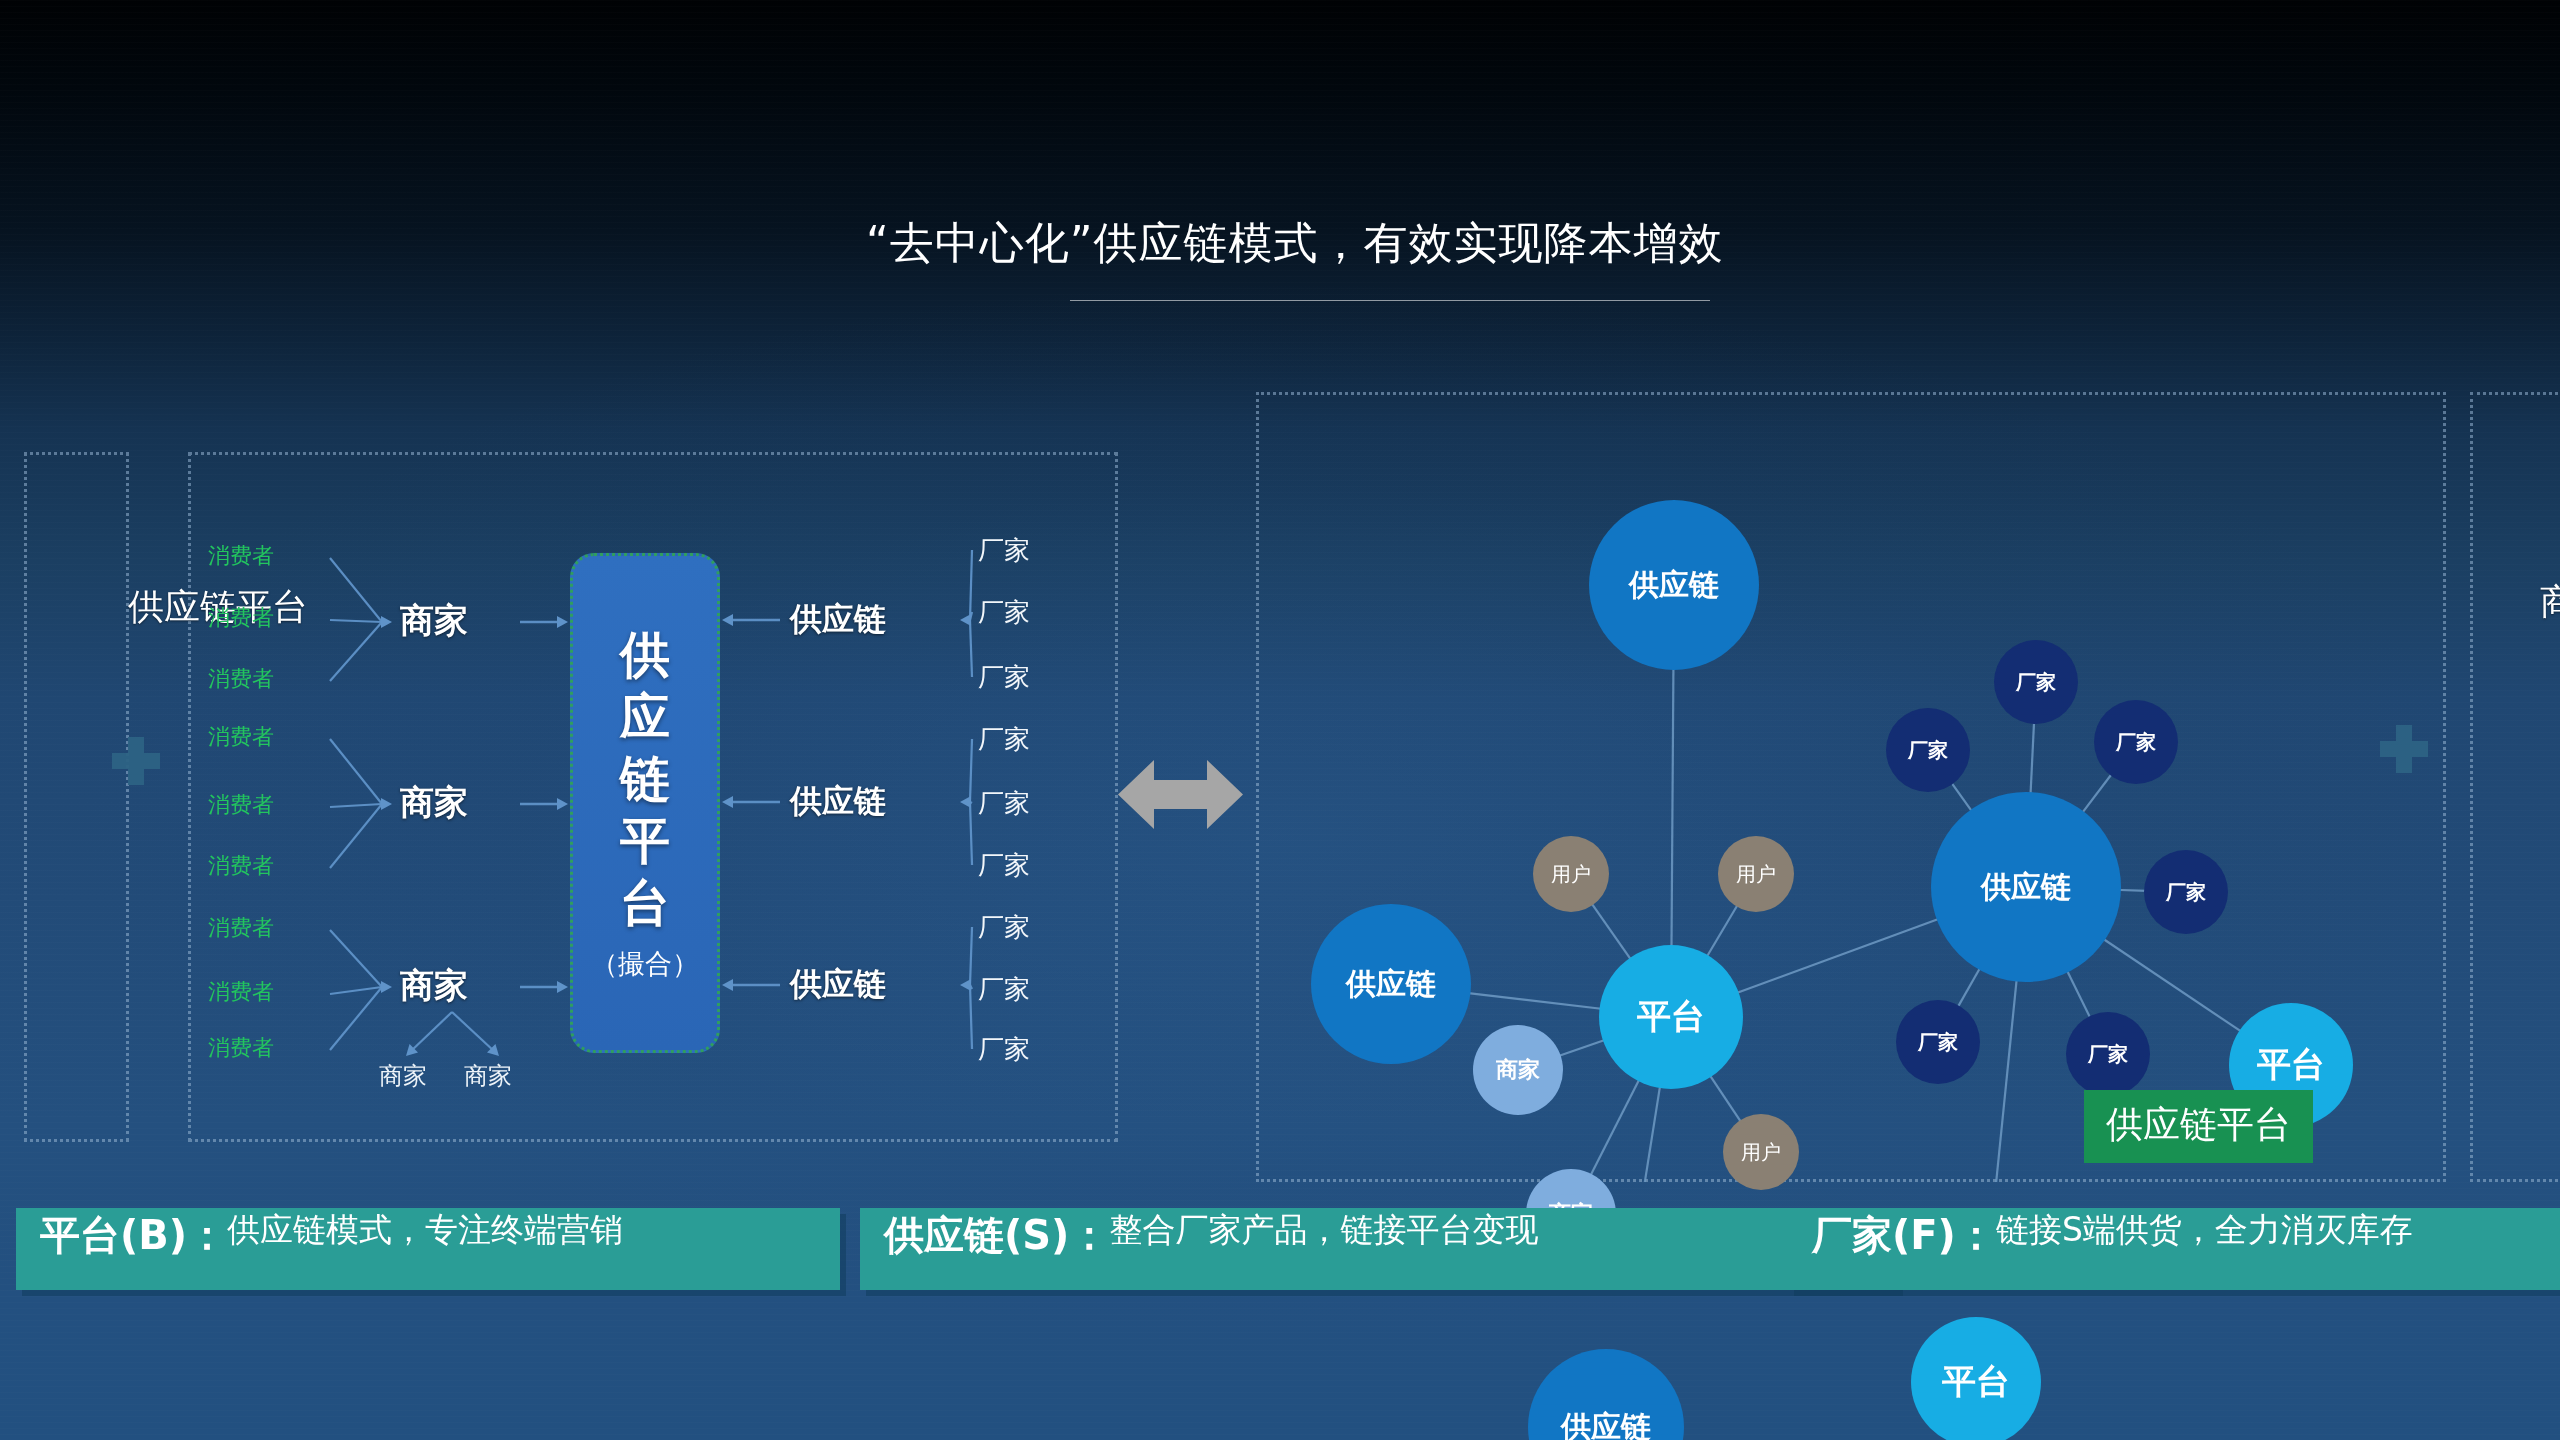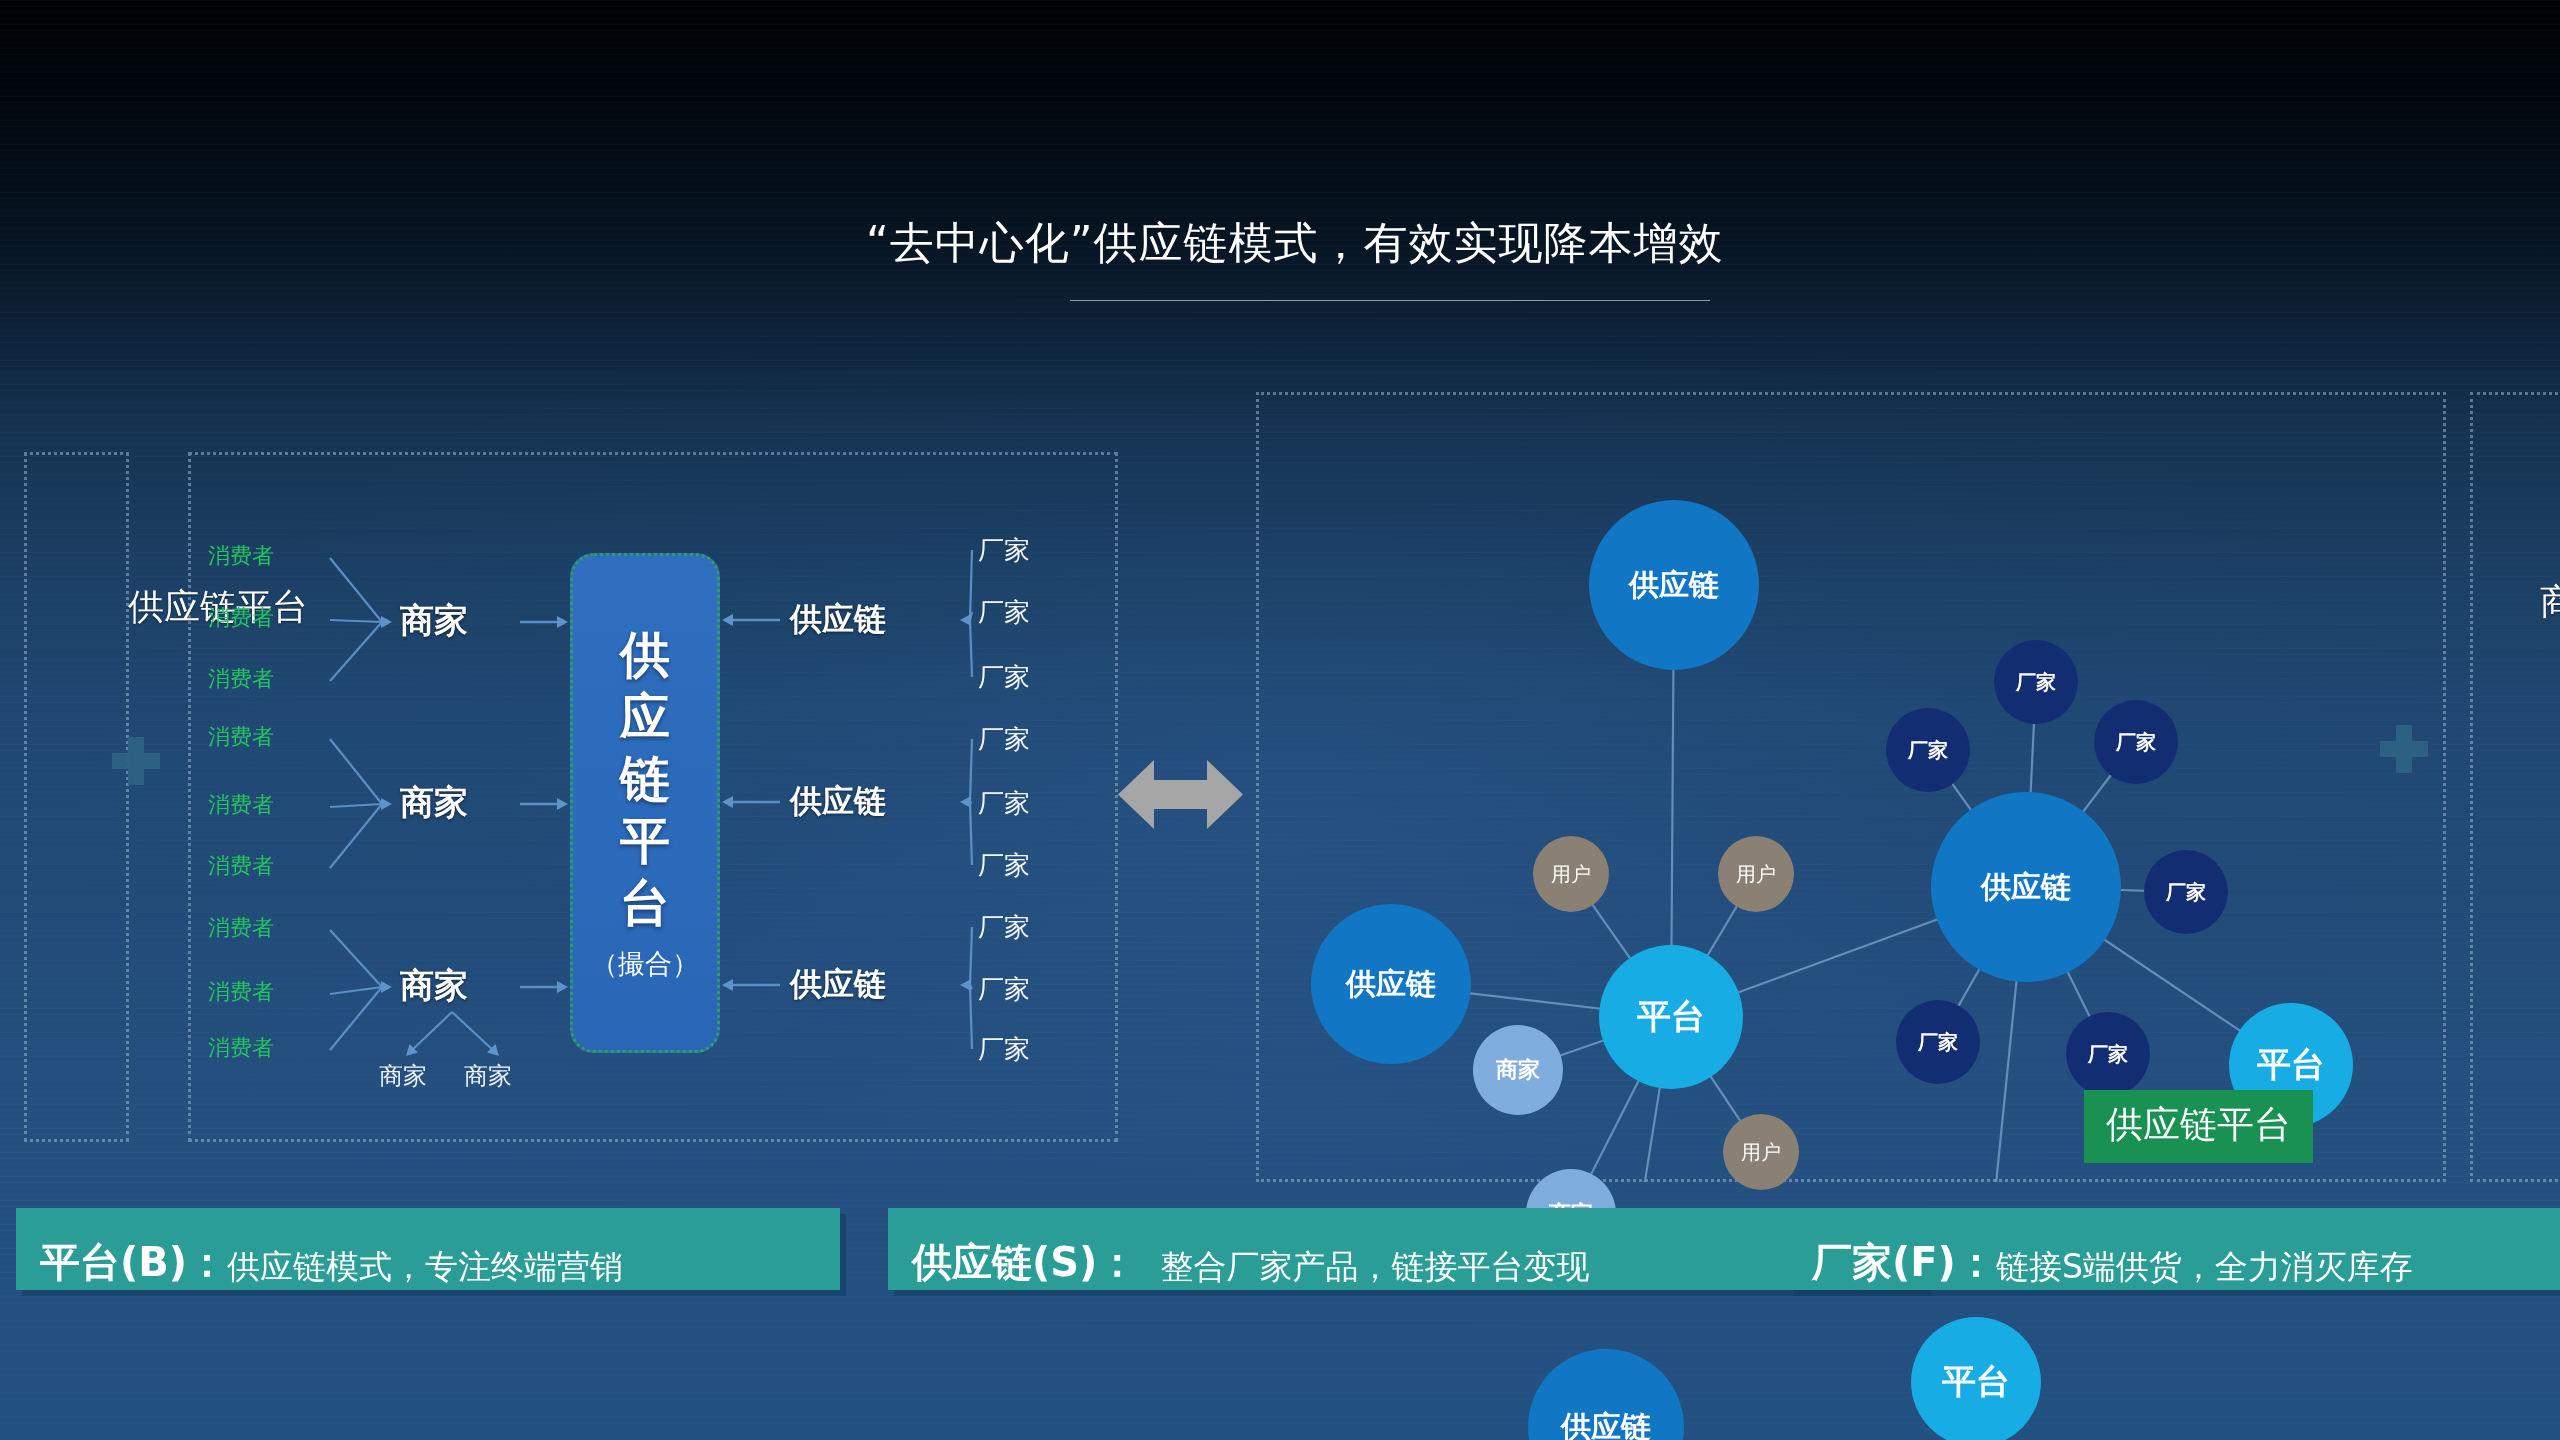--- a/index.html
+++ b/index.html
@@ -119,27 +119,27 @@
   
   #chain-platform-tag{
     position:absolute;left:2084px;top:1090px;
     background:#189152;color:#ffffff;font-size:37px;
     padding:10px 22px 13px 22px;white-space:nowrap;
   }
 
   
   .banner{
     position:absolute;height:82px;background:#2a9d96;
-    display:flex;align-items:flex-end;padding-left:24px;box-sizing:border-box;
+    display:flex;align-items:flex-start;padding-left:24px;box-sizing:border-box;
     box-shadow:6px 6px 0 rgba(16,60,92,0.55);
   }
   .banner .b-strong{color:#ffffff;font-size:40px;font-weight:bold;white-space:nowrap;}
   .banner .b-rest{color:#ffffff;font-size:33px;white-space:nowrap;}
   #banner-b{left:16px;top:1208px;width:824px;}
-  #banner-s{left:888px;top:1208px;width:1037px;gap:23px;}
+  #banner-s{left:860px;top:1208px;width:1037px;}
   #banner-f{left:1756px;top:1208px;width:800px;margin-left:32px;}
 </style>
 </head>
 <body>
 
 <div id="stage">
 
   <div class="bg-base"></div>
   <div class="bg-glow"></div>
   <div class="bg-scan"></div>

